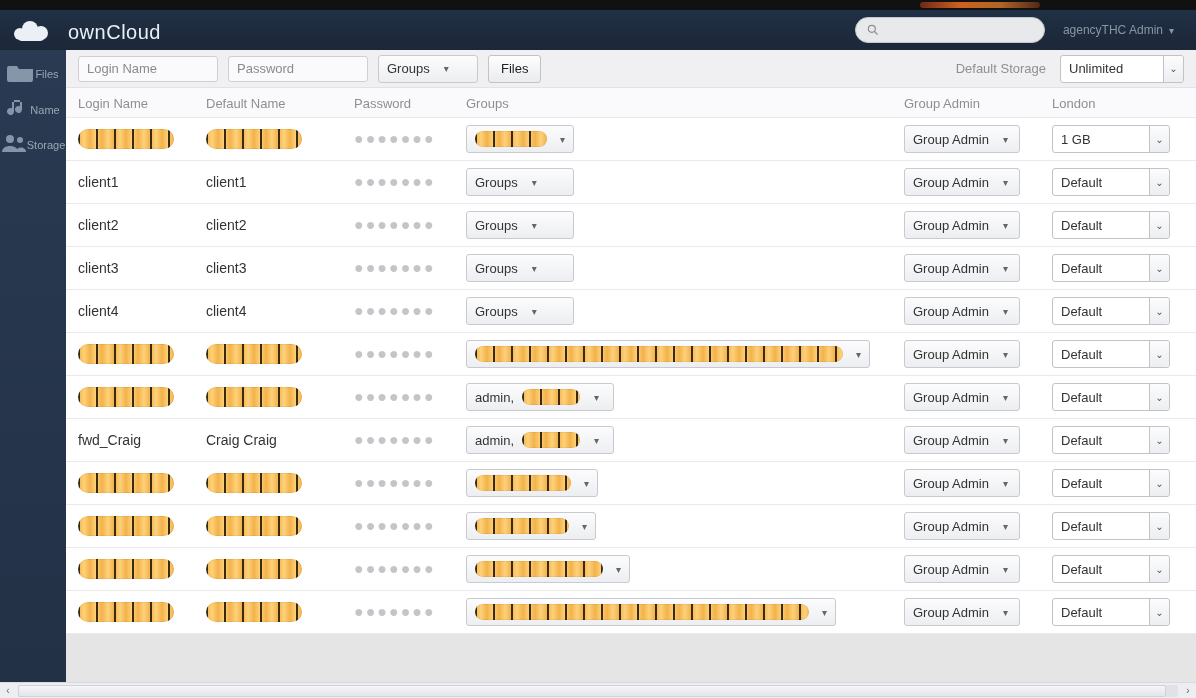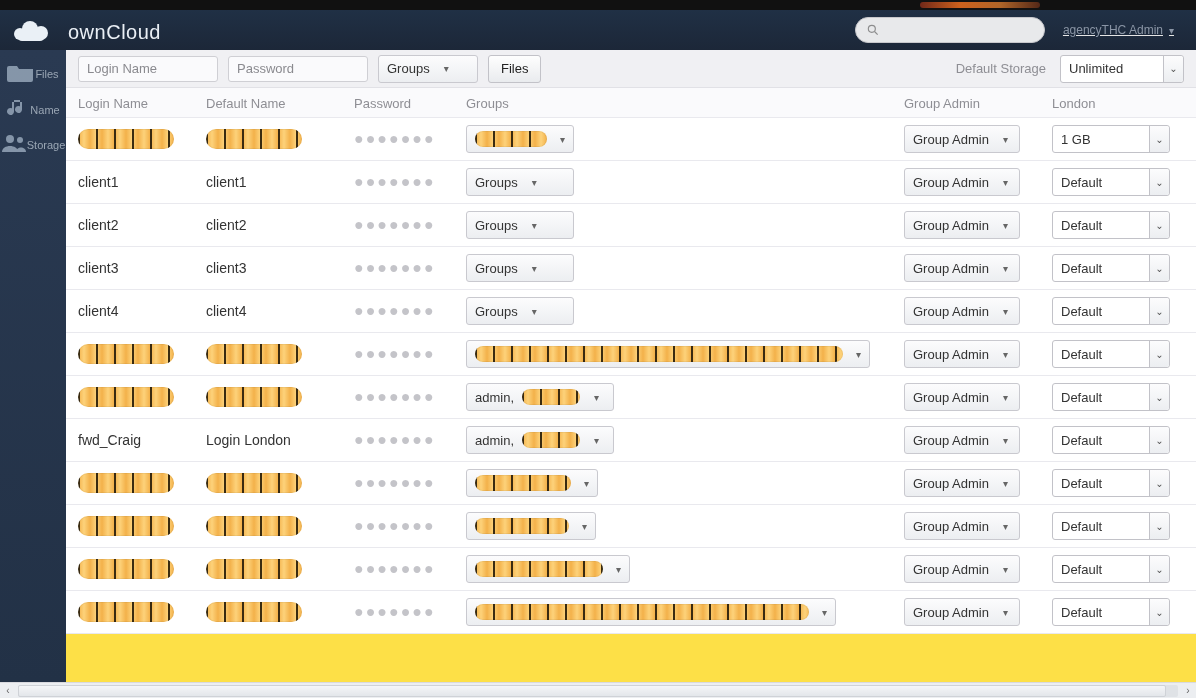--- a/index.html
+++ b/index.html
@@ -5,34 +5,34 @@
   * { box-sizing: border-box; margin: 0; padding: 0; font-family: Arial, Helvetica, sans-serif; }
   html, body { width: 1196px; height: 698px; overflow: hidden; background: #fff; }
   .top-dark { position: absolute; top: 0; left: 0; right: 0; height: 10px; background: #111; }
   .top-band { position: absolute; top: 2px; left: 920px; width: 120px; height: 6px;
               background: linear-gradient(90deg,#7a2b1a,#e36a1e,#c16f2b,#5b2a18); border-radius: 3px; opacity: .9; }
   .header { position: absolute; top: 10px; left: 0; right: 0; height: 40px;
             background: linear-gradient(#203045,#1c2738); display: flex; align-items: center; color: #e6e6e6; }
   .logo { display: flex; align-items: flex-end; margin-left: 8px; gap: 4px; }
   .logo svg { display: block; }
   .logo-text { font-size: 20px; color: #eaeff5; letter-spacing: .5px; }
-  .search-wrap { margin-left: auto; display: flex; align-items: center; gap: 18px; padding-right: 22px; text-decoration: underline; }
+  .search-wrap { margin-left: auto; display: flex; align-items: center; gap: 18px; padding-right: 22px; }
   .search { width: 190px; height: 26px; border-radius: 13px; background: #e8e9eb; border: 1px solid #c8c8cc;
             display: flex; align-items: center; color: #555; padding: 0 10px; }
   .search svg { margin-right: 6px; opacity: .7; }
   .user-chip { color: #8a95a5; font-size: 12px; display: flex; align-items: center; gap: 6px; }
   .user-chip .caret { font-size: 10px; }
 
   .sidebar { position: absolute; top: 50px; left: 0; width: 66px; bottom: 16px;
              background: linear-gradient(#2a3a52,#223146); display: flex; flex-direction: column; align-items: center; padding-top: 10px; }
   .nav-item { display: flex; flex-direction: row; align-items: center; color: #9aa6b4; margin-bottom: 12px; cursor: pointer; }
   .nav-item svg { opacity: .9; }
   .nav-item .lbl { font-size: 11px; margin-top: 4px; color: #9aa6b4; }
 
-  .content { position: absolute; top: 50px; left: 66px; right: 0; bottom: 16px; background: #fde047; overflow: hidden; }
+  .content { position: absolute; top: 50px; left: 66px; right: 0; bottom: 16px; background: #e5e5e5; overflow: hidden; }
   .toolbar { height: 38px; background: #f0f0f3; border-bottom: 1px solid #e1e1e6; display: flex; align-items: center; padding: 0 12px; gap: 10px; }
   .inp { height: 26px; border: 1px solid #cfcfd4; background: #fafafc; padding: 0 8px; font-size: 13px; color: #333; border-radius: 3px; }
   .inp::placeholder { color: #8a8a8f; }
   .dd { height: 28px; border: 1px solid #c9c9cf; background: linear-gradient(#fcfcfd,#eceef1); border-radius: 3px;
         display: inline-flex; align-items: center; padding: 0 8px; font-size: 13px; color: #333; position: relative; }
   .dd .caret { margin-left: 14px; font-size: 10px; color: #666; }
   .btn { height: 28px; padding: 0 12px; border: 1px solid #c2c2c8; background: linear-gradient(#fefefe,#e9ebee);
          border-radius: 3px; font-size: 13px; color: #222; cursor: pointer; }
   .spacer { flex: 1; }
   .default-storage-label { font-size: 13px; color: #8e8e94; margin-right: 4px; }
@@ -375,21 +375,21 @@
               <span class="arr">⌄</span>
             </span>
           </div>
         </div>
      </div>
       <div class="row">
        <div class="cell">
           <span>fwd_Craig</span>
         </div>
        <div class="cell">
-          <span>Login London</span>
+          <span>Craig Craig</span>
         </div>
        <div class="cell">
           <span class="pw-dots">●●●●●●●</span>
         </div>
        <div class="cell">
           <div class="dd groups-dd" style="width:148px">
         <span class="groups-with-text">
           <span class="txt">admin,</span>
           <span class="redact redact-in-dd" style="width:58px"></span>
         </span>

